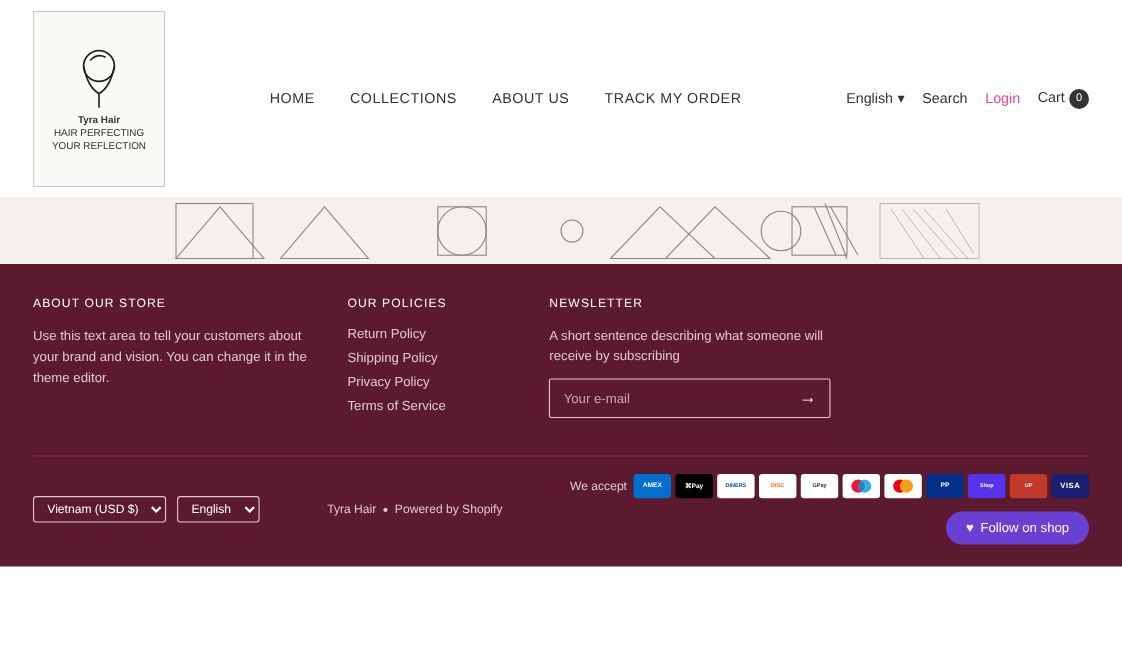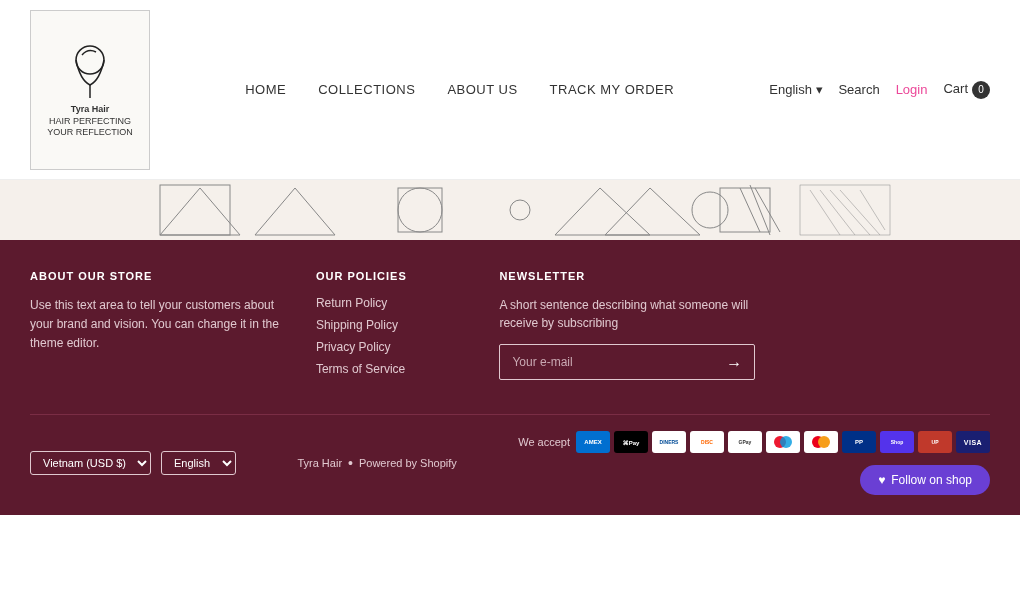--- a/index.html
+++ b/index.html
@@ -126,21 +126,21 @@
       flex: 1;
     }
     .footer-top {
       display: grid;
       grid-template-columns: 2.5fr 1.5fr 2.5fr 2fr;
       gap: 30px;
       margin-bottom: 30px;
     }
     .footer-section-title {
       font-size: 11px;
-      font-weight: 700;
+      font-weight: 400;
       letter-spacing: 1px;
       text-transform: uppercase;
       margin-bottom: 14px;
       color: #fff;
     }
     .footer-body-text {
       font-size: 12px;
       color: #e0c8cf;
       line-height: 1.6;
     }

